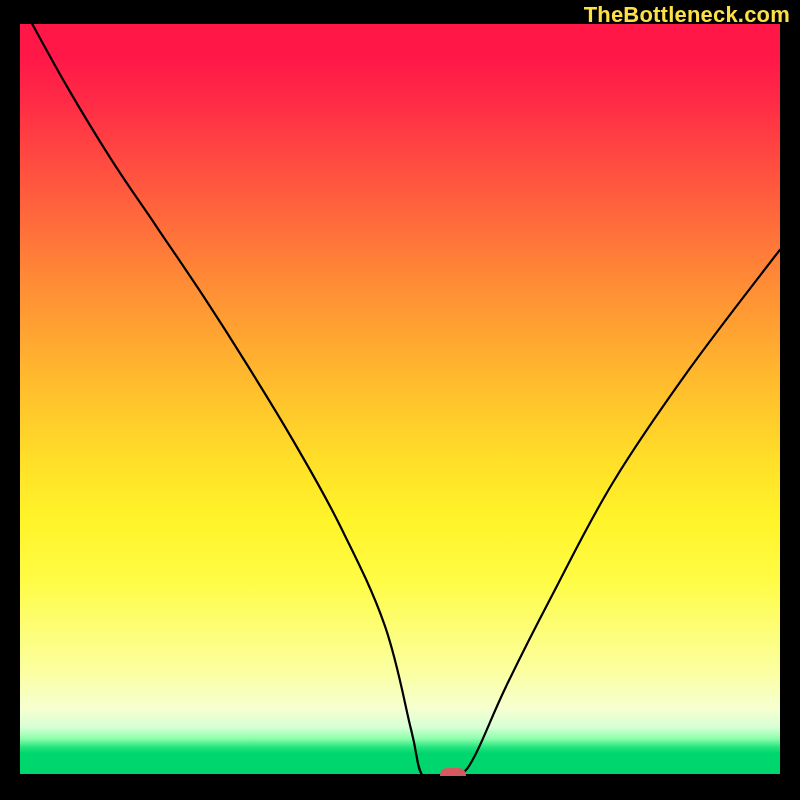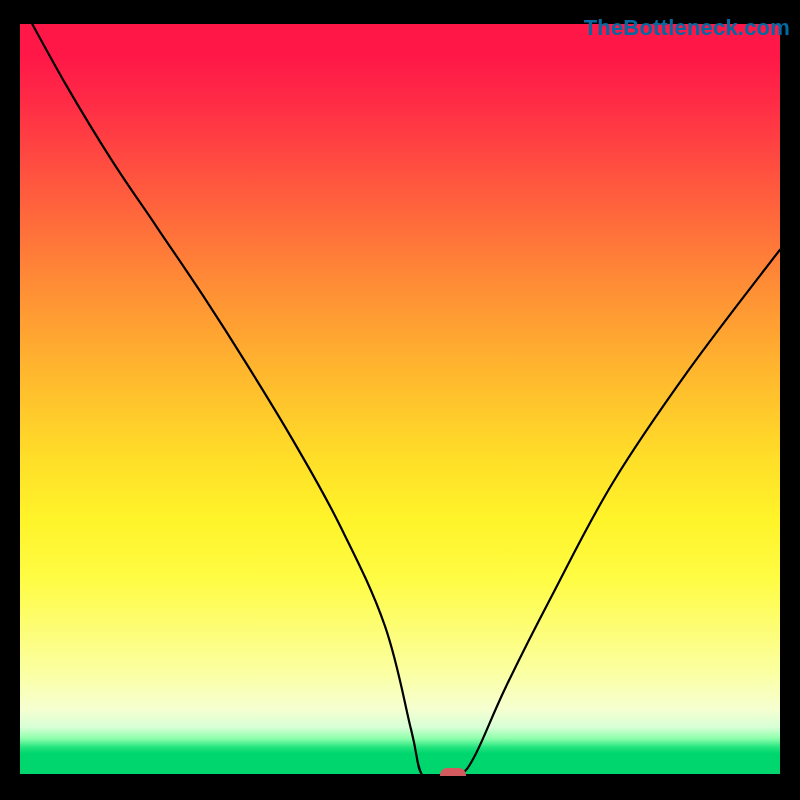--- a/index.html
+++ b/index.html
@@ -12,23 +12,23 @@
     font-family: Arial, Helvetica, sans-serif;
   }
   .stage {
     position: relative;
     width: 800px;
     height: 800px;
     background: #000;
   }
   .watermark {
     position: absolute;
-    top: 15px;
+    top: 2px;
     right: 10px;
-    color: #0369a1;
+    color: #fde047;
     font-size: 22px;
     font-weight: 600;
     letter-spacing: 0.2px;
     z-index: 5;
     user-select: none;
   }
   .plot {
     position: absolute;
     left: 20px;
     top: 24px;

